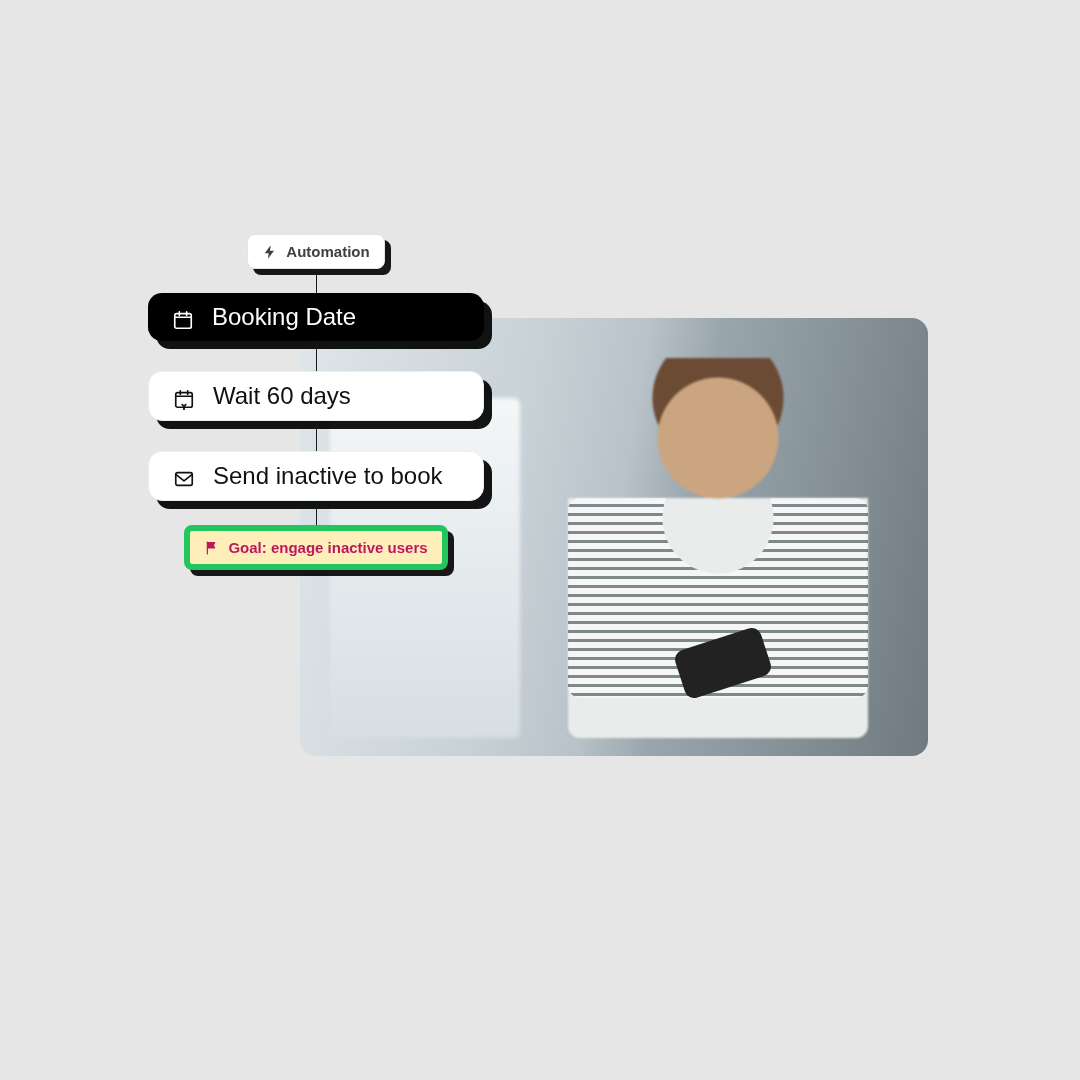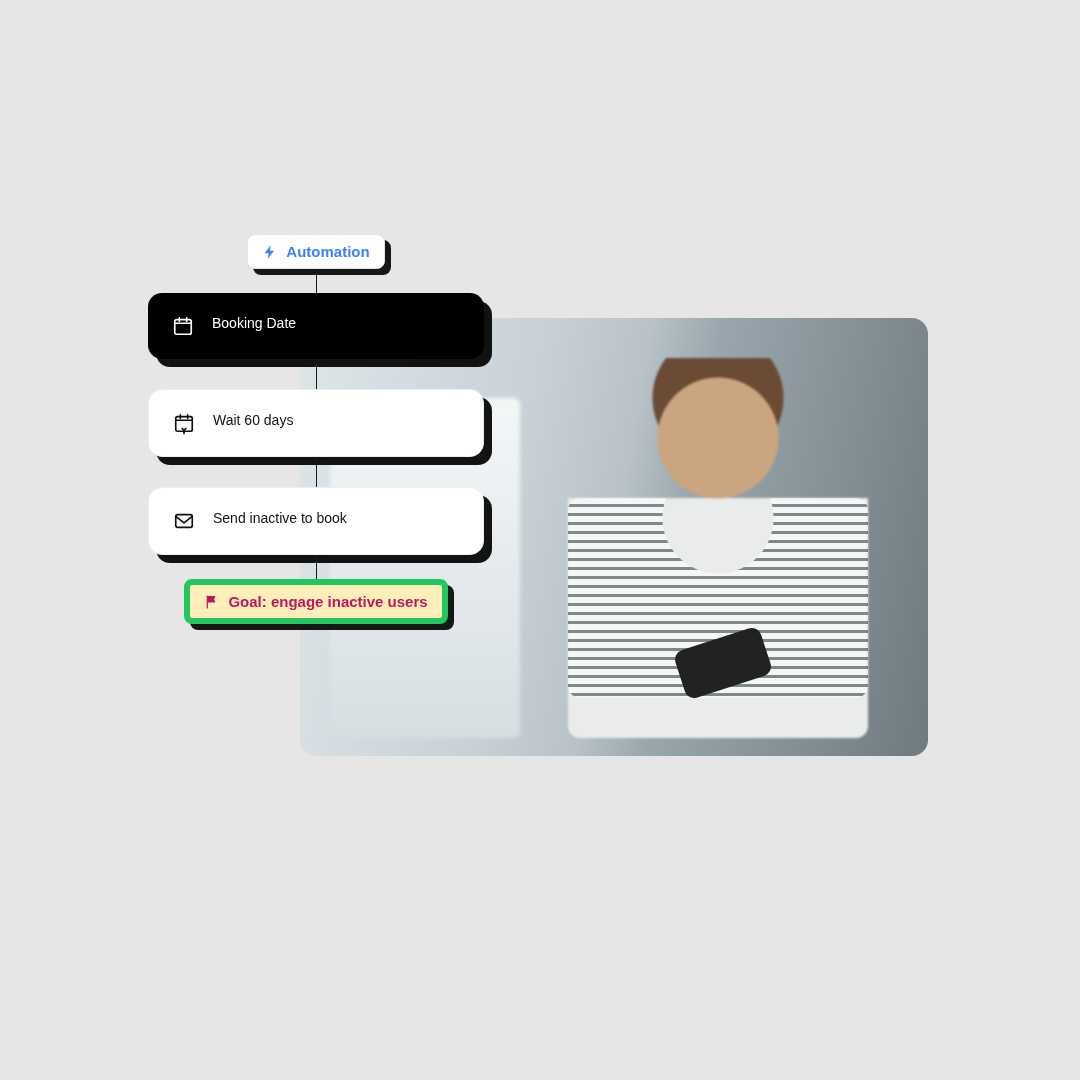--- a/index.html
+++ b/index.html
@@ -83,37 +83,37 @@
     align-items: center;
     gap: 8px;
     padding: 8px 14px;
     border-radius: 8px;
     font-size: 15px;
     font-weight: 600;
     box-shadow: 6px 6px 0 rgba(0,0,0,0.9);
   }
   .badge.white {
     background: #ffffff;
-    color: #3b82f6;
+    color: #404040;
     border: 1px solid #e3e3e3;
   }
   .badge.yellow {
     background: #fdeeba;
     color: #be185d;
     border: 6px solid #22c55e;
   }
 
   .card {
     width: 336px;
     border-radius: 14px;
     display: flex;
-    align-items: flex-start;
+    align-items: flex-end;
     gap: 18px;
-    padding: 22px 24px;
-    font-size: 14px;
+    padding: 10px 24px;
+    font-size: 24px;
     font-weight: 500;
     box-shadow: 8px 8px 0 rgba(0,0,0,0.92);
   }
   .card.dark {
     background: #000;
     color: #fff;
   }
   .card.light {
     background: #fff;
     color: #111;

